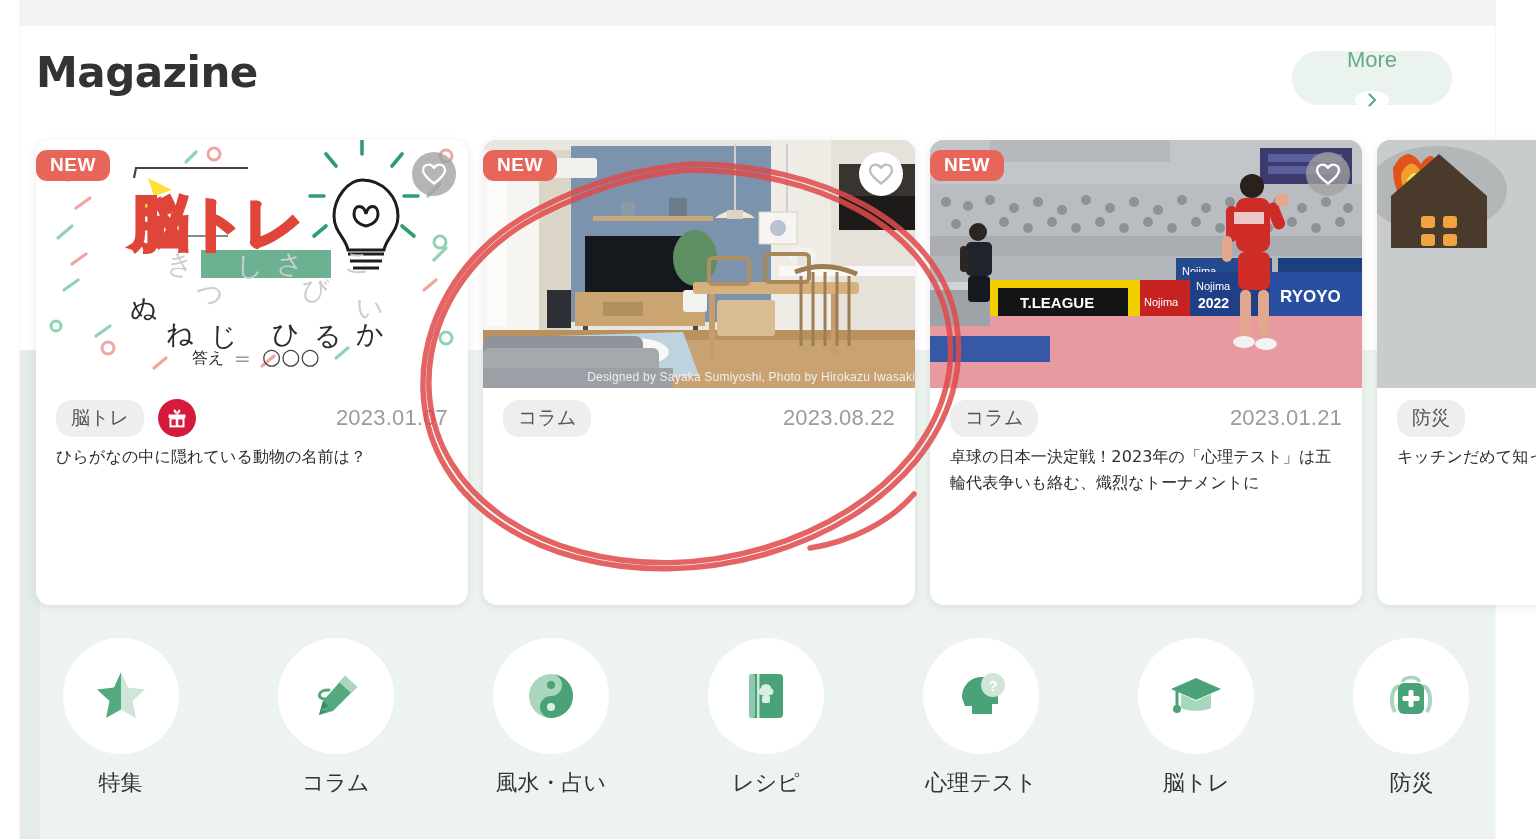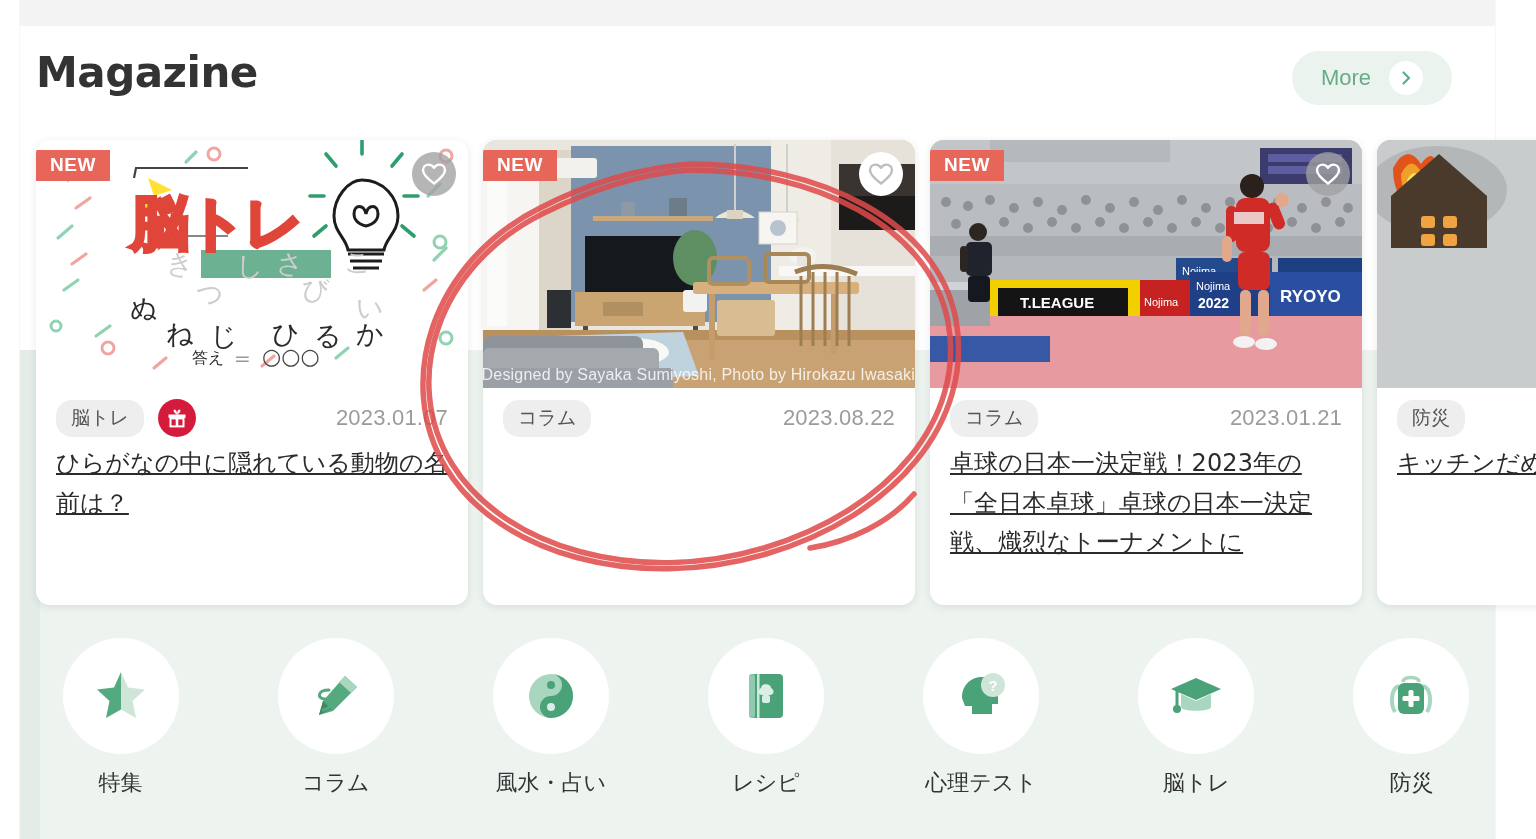--- a/index.html
+++ b/index.html
@@ -46,21 +46,21 @@
     font-size: 42px; font-weight: bold; color: #333333;
     letter-spacing: -0.5px;
     font-family: "DejaVu Sans", "Liberation Sans", sans-serif;
   }
   .more-btn {
     position: absolute; right: 44px; top: 3px;
     height: 54px; width: 160px;
     background: #eaf3ee;
     border-radius: 27px;
     display: flex; align-items: center; justify-content: center;
-    gap: 18px; cursor: pointer;
+    gap: 18px; cursor: pointer; flex-direction: column;
   }
   .more-label { font-size: 22px; color: #6aab87; }
   .more-chevron {
     width: 34px; height: 34px; border-radius: 50%;
     background: #ffffff;
     display: flex; align-items: center; justify-content: center;
   }
   .more-chevron svg { display:block; }
 
   
@@ -84,20 +84,21 @@
     overflow: hidden;
     background: #fafafa;
   }
   .badge-new {
     position: absolute; left: 0; top: 10px;
     background: #e8655a; color: #ffffff;
     font-size: 19px; font-weight: bold;
     padding: 4px 14px 5px 14px;
     letter-spacing: 0.5px;
     z-index: 5;
+    border-radius: 11px;
   }
   .fav-btn {
     position: absolute; right: 12px; top: 12px;
     width: 44px; height: 44px; border-radius: 50%;
     display: flex; align-items: center; justify-content: center;
     z-index: 5;
   }
   .fav-grey { background: rgba(160,160,160,0.78); }
   .fav-white { background: #ffffff; }
 
@@ -114,24 +115,23 @@
   .gift-icon {
     width: 38px; height: 38px; border-radius: 50%;
     background: #d51b3c; margin-left: 14px;
     display:flex; align-items:center; justify-content:center;
   }
   .date {
     margin-left: auto; font-size: 22px; color: #9b9b9b;
     letter-spacing: 0.2px;
   }
   .card-title {
-    font-size: 24px; line-height: 1.65; color: #2b2b2b;
+    font-size: 16px; line-height: 1.65; color: #2b2b2b;
     letter-spacing: 0.1px;
     font-family: "DejaVu Sans", "Liberation Sans", sans-serif;
-    text-decoration: underline;
   }
 
   
   .art { position:absolute; inset:0; }
 
   
   .art-braintrain { background:#ffffff; }
   .kana { position:absolute; color:#2b2b2b; font-size:27px;
           font-family:"DejaVu Sans","Liberation Sans",sans-serif; }
   .kana.faint { color:#cdcdcd; }
@@ -146,21 +146,21 @@
 
   
   .art-living{background:linear-gradient(180deg,#cdd6dd 0%,#c3ccd4 100%);}
   
   .art-tt{background:#d9dde2;}
   
   .art-house{background:linear-gradient(160deg,#b9bcbd 0%,#d2d4d5 60%,#c7cacb 100%);}
 
   .photo-credit{
     position:absolute; right:0; bottom:4px;
-    font-size:16px; color:rgba(255,255,255,0.82);
+    font-size:12px; color:rgba(255,255,255,0.82);
     letter-spacing:0.2px; white-space:nowrap;
   }
 
   
   .categories {
     position: absolute; left: 36px; top: 638px;
     width: 1460px; height: 170px;
     display: flex; justify-content: space-between;
     padding: 0 22px;
   }
@@ -501,21 +501,21 @@
           <svg width="26" height="24" viewBox="0 0 26 24">
             <path d="M13 21.5 C5 15.5 2 12 2 8.3 C2 5 4.6 2.6 7.7 2.6 C9.8 2.6 11.8 3.9 13 5.8 C14.2 3.9 16.2 2.6 18.3 2.6 C21.4 2.6 24 5 24 8.3 C24 12 21 15.5 13 21.5 Z" fill="none" stroke="#ffffff" stroke-width="2.4" stroke-linejoin="round"></path>
           </svg>
         </div>
       </div>
       <div class="card-body">
         <div class="meta-row">
           <span class="tag">コラム</span>
           <span class="date">2023.01.21</span>
         </div>
-        <div class="card-title">卓球の日本一決定戦！2023年の「全日本卓球」卓球の日本一決定戦、熾烈なトーナメントに</div>
+        <div class="card-title">卓球の日本一決定戦！2023年の「心理テスト」は五輪代表争いも絡む、熾烈なトーナメントに</div>
       </div>
     </div>
 
     <div class="card">
       <div class="card-media">
         <div class="art art-house">
           <svg width="432" height="248" viewBox="0 0 432 248" style="position:absolute;inset:0;">
             <rect x="0" y="0" width="432" height="248" fill="#c9cccd"></rect>
             <ellipse cx="60" cy="50" rx="70" ry="44" fill="#aeb1b2" opacity="0.8"></ellipse>
             <path d="M16 28 Q30 2 44 24 Q58 4 62 34 Q70 56 44 70 Q16 64 16 28 Z" fill="#e2521b"></path>

